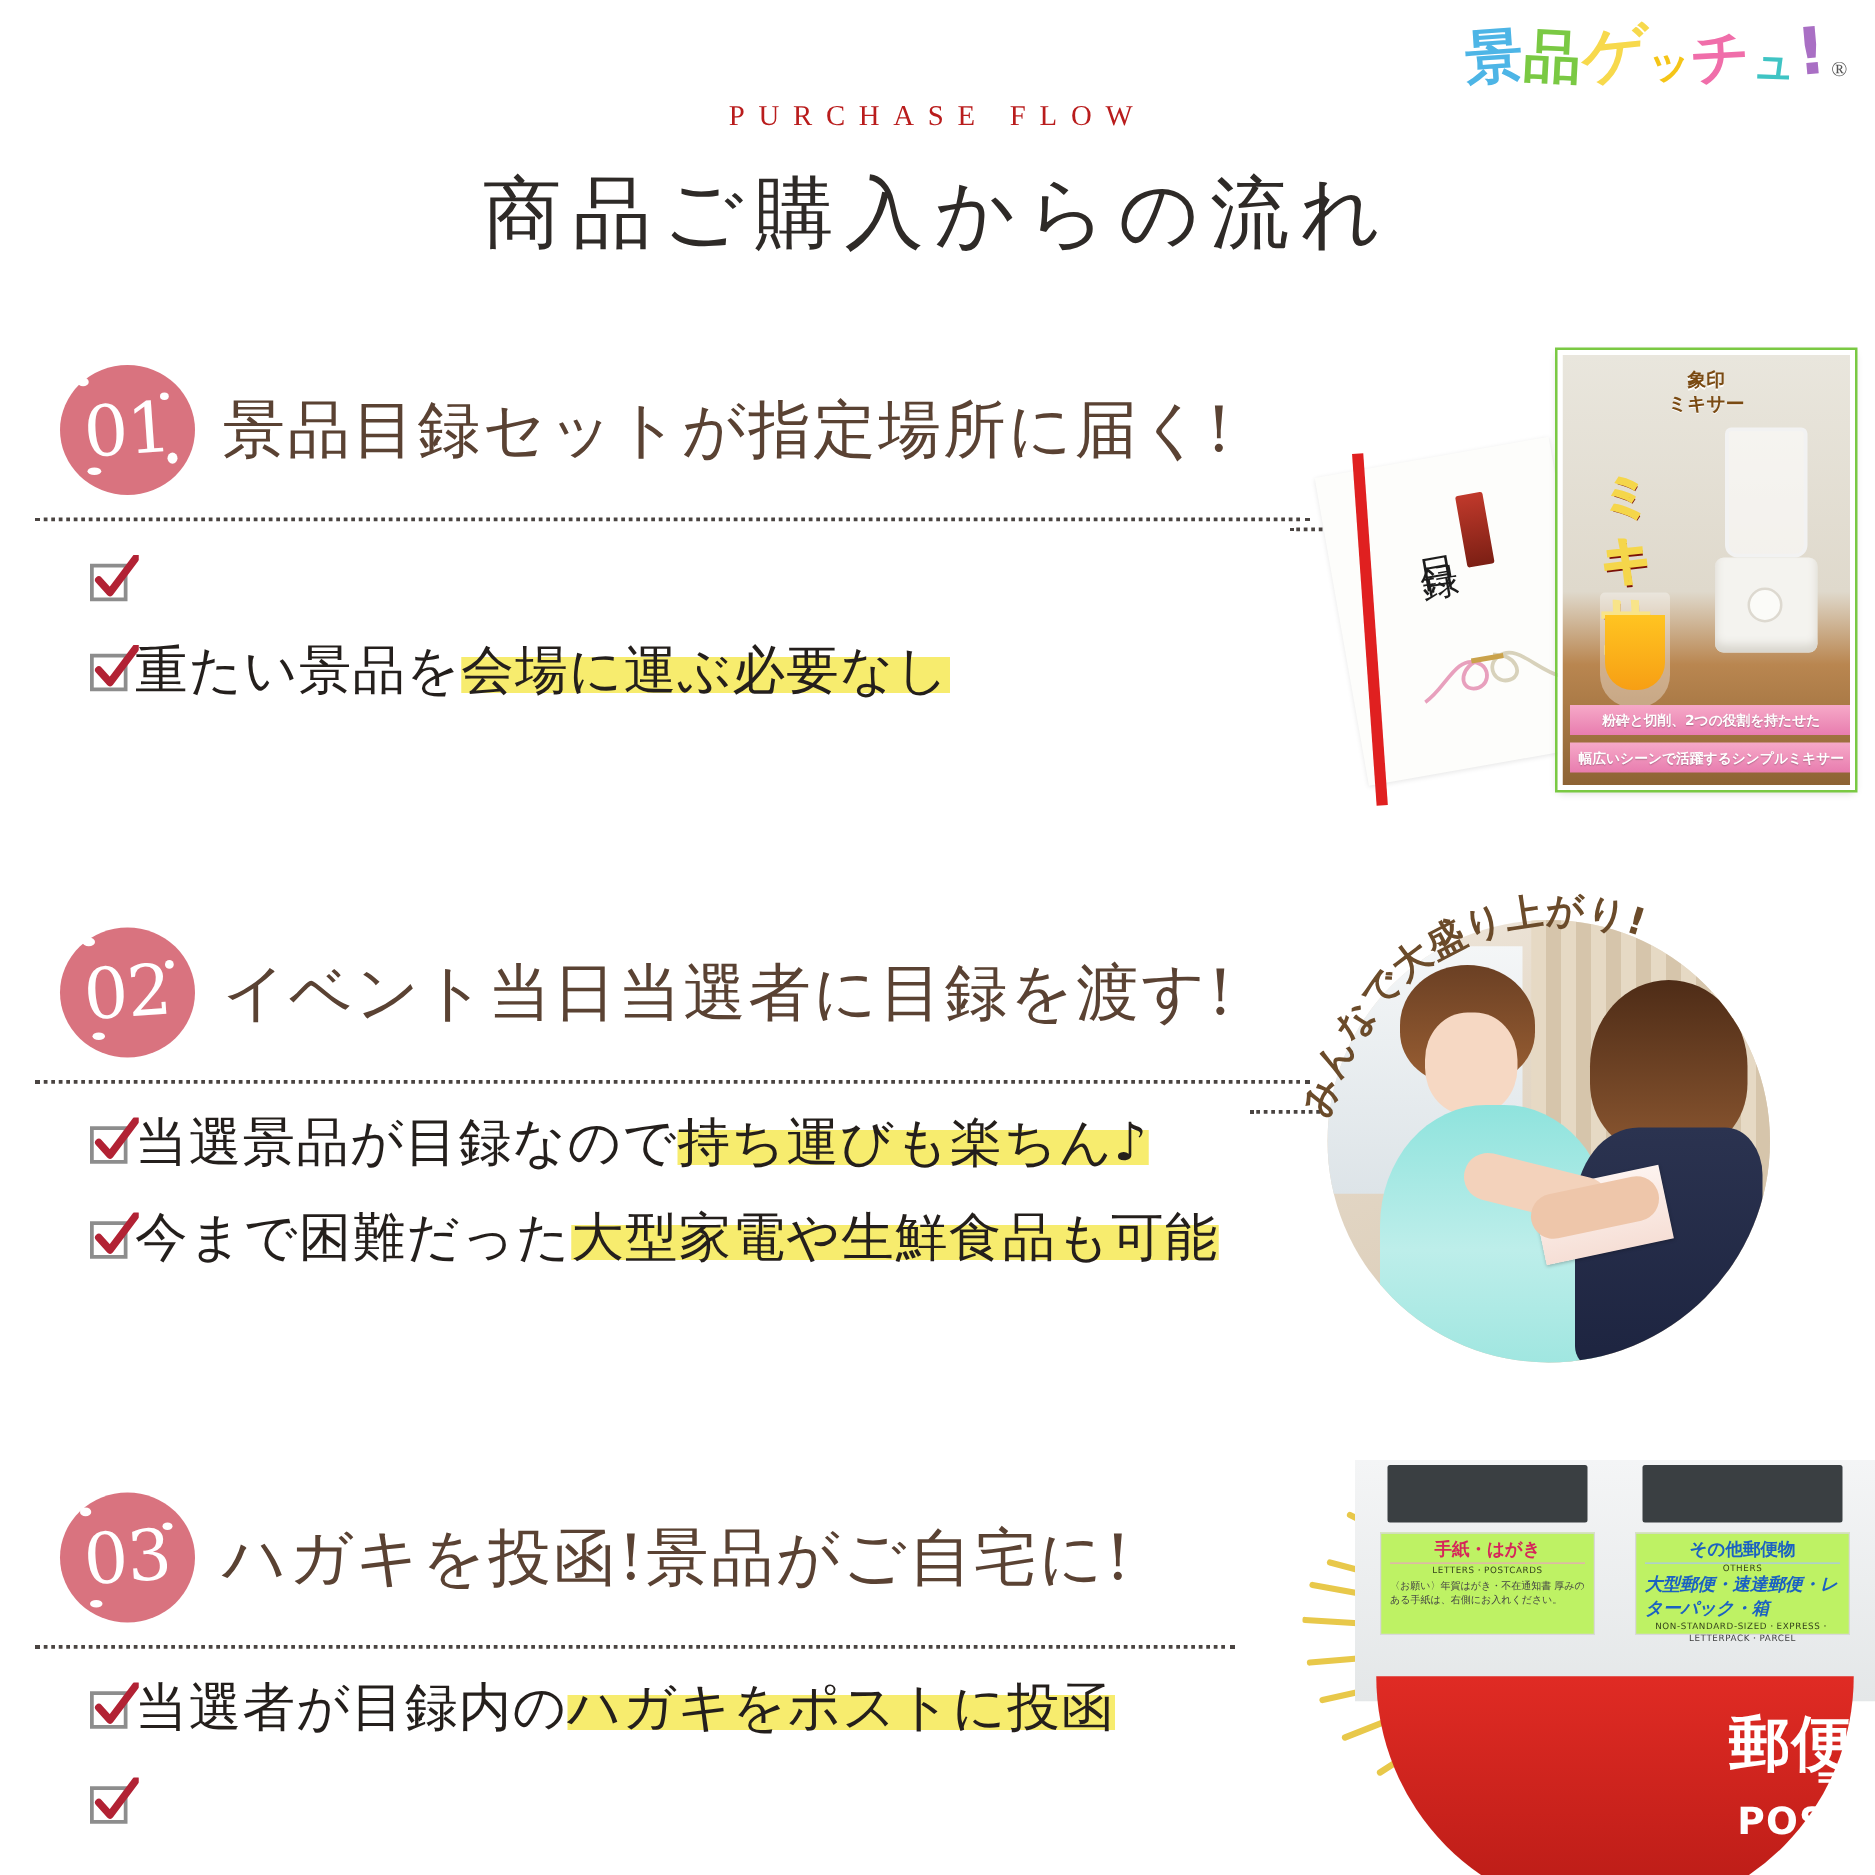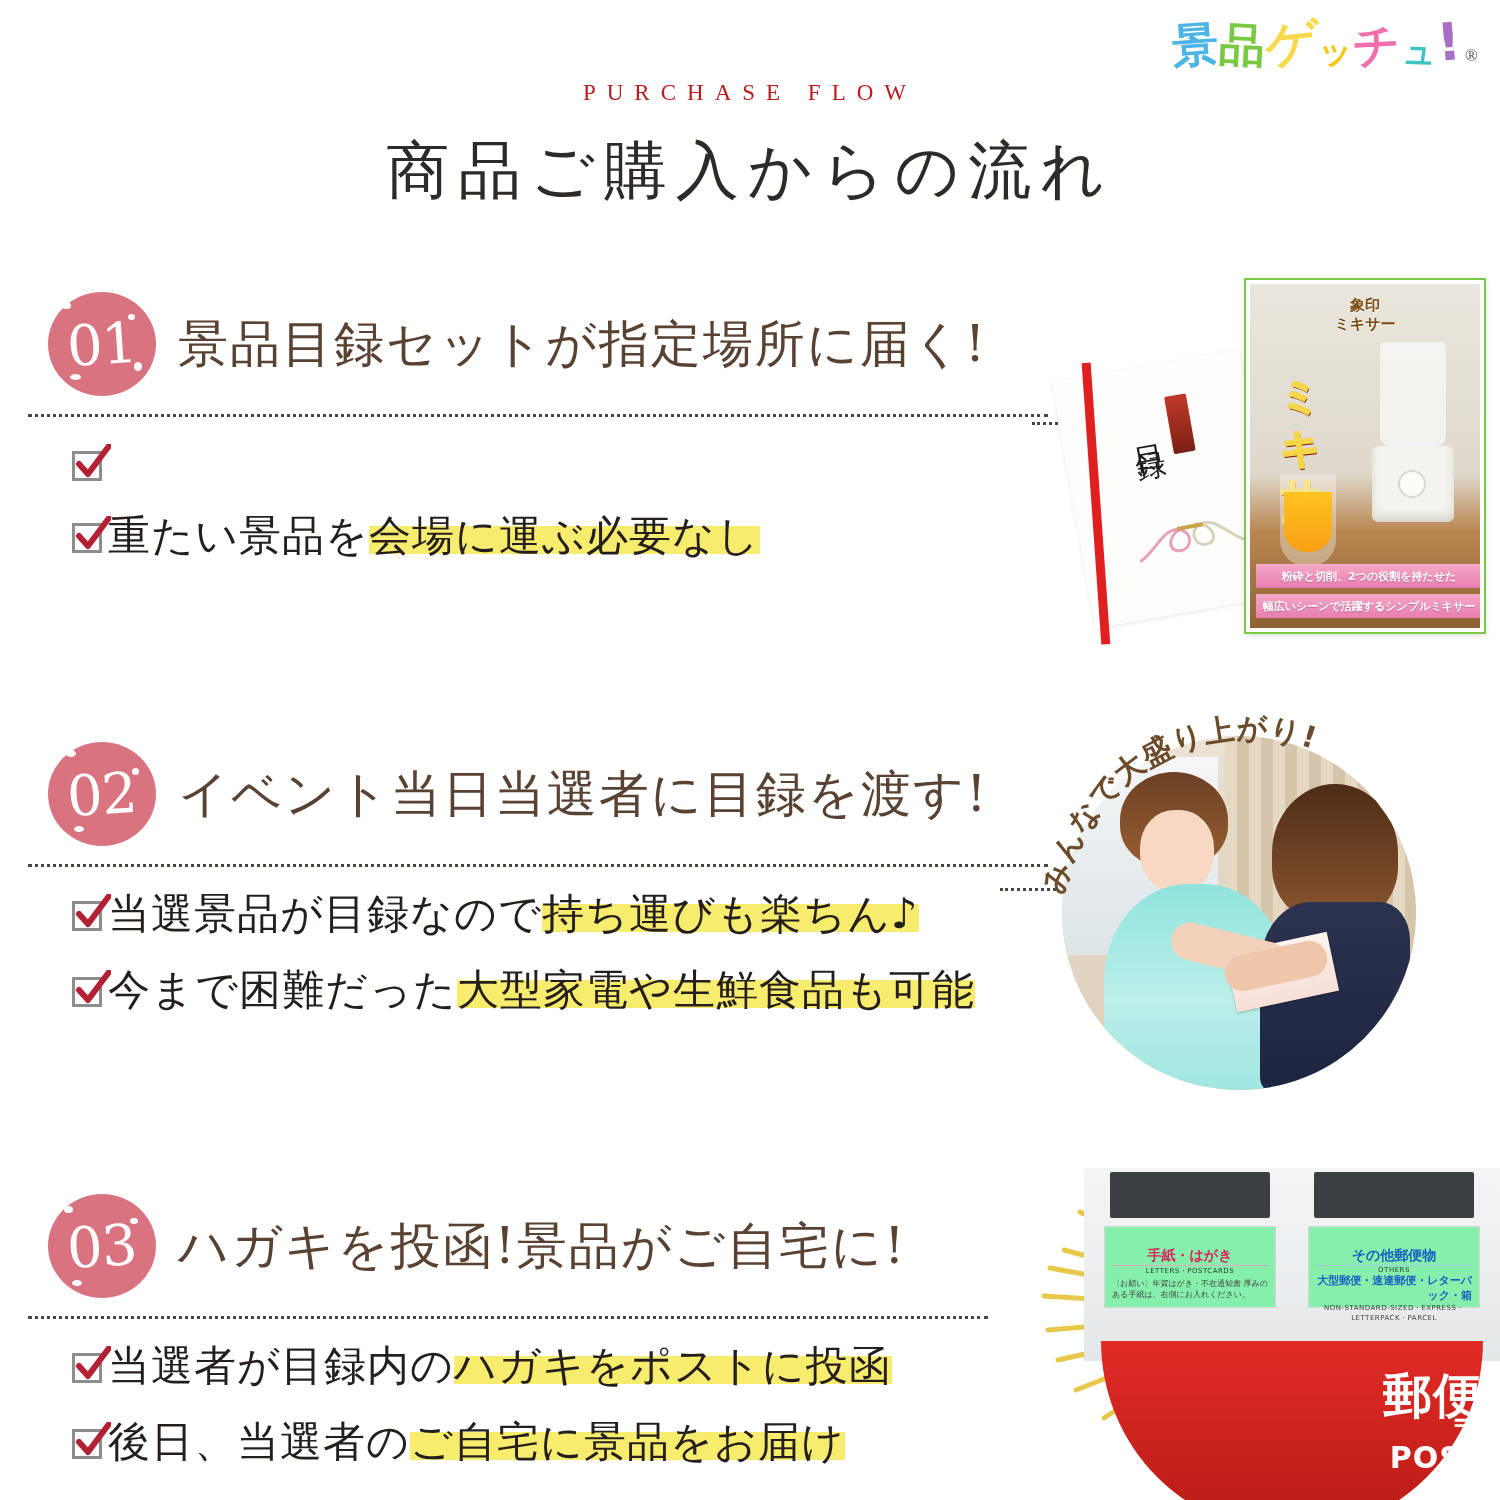--- a/index.html
+++ b/index.html
@@ -175,30 +175,30 @@
   .art3 { position:absolute; right:0px; top:1148px; width:440px; height:352px; }
   .rays { position:absolute; left:-18px; top:24px; width:200px; height:250px; }
   .postbox { position:absolute; right:0; top:20px; width:416px; height:332px; overflow:hidden; }
   .pb-top { position:absolute; left:0; top:0; width:100%; height:58%;
             background:linear-gradient(#f4f5f6,#e4e7e8); }
   .pb-slot { position:absolute; top:4px; height:46px; background:#3a3f42; border-radius:2px; }
   .pb-slotL { left:26px; width:160px; }
   .pb-slotR { right:26px; width:160px; }
   .pb-plateL, .pb-plateR {
     position:absolute; top:58px; width:172px; height:82px;
-    background:#86efac; border:1px solid #d8d8d8; padding:21px 7px;
+    background:#bef264; border:1px solid #d8d8d8; padding:6px 7px;
     font-family:"DejaVu Sans", sans-serif;
   }
   .pb-plateL { left:20px; } .pb-plateR { right:20px; }
   .pb-ttl { font-size:14px; font-weight:bold; text-align:center; line-height:1.1; }
   .pb-ttlL { color:#d6255a; border-bottom:1px solid #e7a6bb; padding-bottom:2px; }
   .pb-ttlR { color:#1b61c2; border-bottom:1px solid #a9c6ec; padding-bottom:2px; }
   .pb-en { font-size:7px; letter-spacing:.5px; text-align:center; opacity:.75; }
   .pb-sub { font-size:8px; color:#444; line-height:1.35; margin-top:3px; }
-  .pb-subR { font-size:11px; color:#1b61c2; font-weight:bold; text-align:right; line-height:1.3; }
+  .pb-subR { font-size:14px; color:#1b61c2; font-weight:bold; text-align:left; line-height:1.3;font-style:italic; }
   .pb-red { position:absolute; left:4%; top:52%; width:92%; height:58%;
             background:linear-gradient(#e02b24,#b81b16); border-radius:0 0 50% 50%/0 0 100% 100%; }
   .pb-mark { position:absolute; left:0; top:16%; width:100%; text-align:right; color:#fff; }
   .pb-kanji { font-family:"DejaVu Serif", serif; font-size:48px; font-weight:bold;
               letter-spacing:2px; line-height:1; }
   .pb-yubin { font-family:"DejaVu Sans", sans-serif; font-size:30px; font-weight:bold;
               line-height:1; margin-top:-4px; }
   .pb-post { font-family:"DejaVu Sans", sans-serif; font-size:30px; font-weight:bold;
              letter-spacing:1px; line-height:1; margin-top:-2px; }
 </style>
@@ -365,21 +365,20 @@
       </span>
       <span class="b-text"><span>当選者が目録内の</span><span class="hl">ハガキをポストに投函</span></span>
     </div>
     <div class="bullet">
       <span class="chk">
         <span class="box"></span>
         <svg class="tick" viewBox="0 0 38 38">
             <path d="M6 20 L15 30 L36 2" stroke="#b22234" stroke-width="6" fill="none" stroke-linecap="round" stroke-linejoin="round"></path>
           </svg>
       </span>
-      <span class="b-text"><span>後日、当選者の</span><span class="hl">ご自宅に景品をお届け</span></span>
     </div>
   </div>
 </section>
 
 <div class="art3">
   <svg class="rays" viewBox="0 0 200 250">
     <g stroke="#e8c84a" stroke-width="5" stroke-linecap="round">
       <line x1="196" y1="112" x2="70" y2="2"></line>
       <line x1="196" y1="118" x2="38" y2="40"></line>
       <line x1="196" y1="124" x2="22" y2="78"></line>

